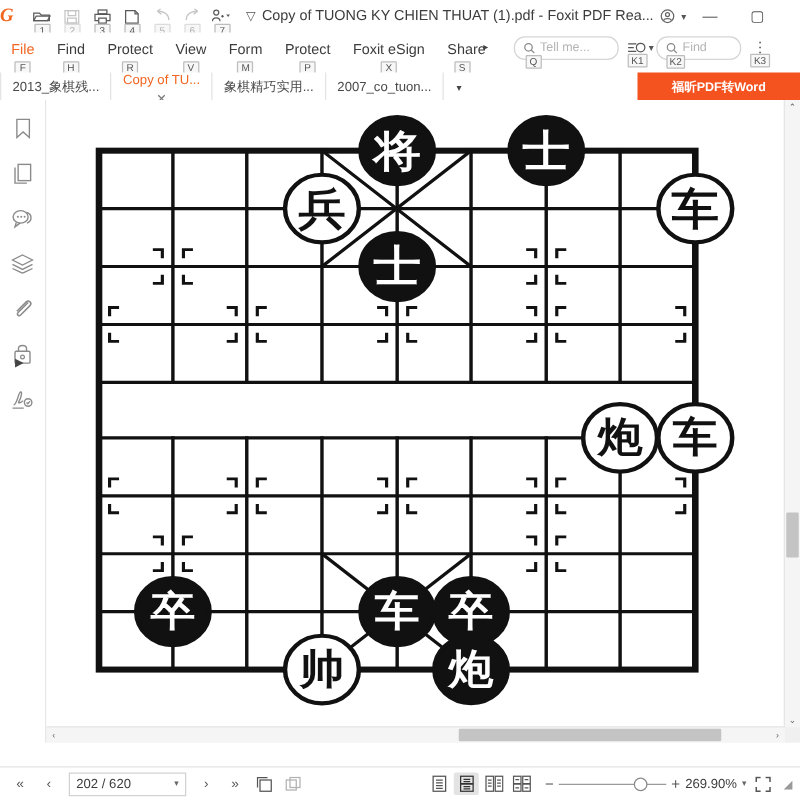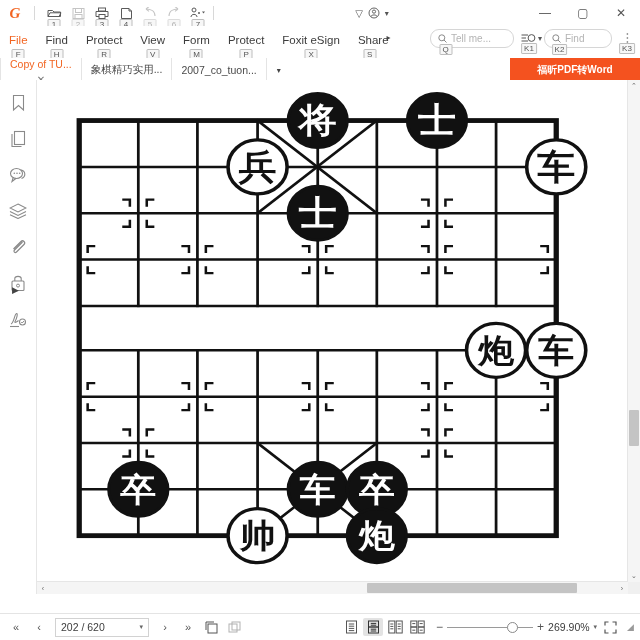--- a/index.html
+++ b/index.html
@@ -31,21 +31,21 @@
   }
   .win-btns{display:flex;align-items:center;}
   .win-btn{width:38px;height:26px;display:flex;align-items:center;justify-content:center;font-size:12px;color:#555;}
 
   
   .menubar{height:30px;display:flex;align-items:flex-start;background:#fff;position:relative;padding-top:2px;}
   .menu-item{position:relative;padding:0 9px;height:24px;display:flex;align-items:center;font-size:11.5px;color:#3c3c3c;white-space:nowrap;}
   .menu-item.active{color:#f26522;}
   .menu-item .kbd{bottom:-8px;}
   .menu-arrow{font-size:8px;color:#444;margin-left:-4px;padding-top:5px;}
-  .menu-right{margin-left:auto;display:flex;align-items:center;gap:2px;padding-right:0;}
+  .menu-right{margin-left:auto;display:flex;align-items:center;gap:2px;padding-right:19px;}
   .pillbox{
     display:flex;align-items:center;gap:4px;height:17px;border:1px solid #d6d6d6;border-radius:9px;
     padding:0 7px;font-size:10px;color:#b4b4b4;background:#fff;position:relative;
   }
   .pillbox.w1{width:68px}
   .pillbox.w2{width:52px}
   .icon-btn{position:relative;width:26px;height:20px;display:flex;align-items:center;justify-content:center;}
   .dots{font-size:12px;color:#555;letter-spacing:0;writing-mode:vertical-rl;line-height:5px;}
 
   
@@ -174,20 +174,21 @@
             <path d="M8 6 L10 6 M9 5 L9 7" stroke="#5a5a5a" stroke-width="1"></path>
             <path d="M12 4.5 L15 4.5 L13.5 6.5 Z" fill="#5a5a5a"></path>
           </svg>
         <span class="kbd">7</span>
       </div>
     </div>
     <div class="vsep"></div>
 
     <div class="doc-title">
       <span style="font-size:10px;color:#555">▽</span>
+      <span>Copy of TUONG KY CHIEN THUAT (1).pdf - Foxit PDF Rea...</span>
       <span style="display:inline-flex;align-items:center;gap:2px">
         <svg width="12" height="12" viewBox="0 0 12 12">
             <circle cx="6" cy="6" r="5" fill="none" stroke="#666" stroke-width="1"></circle>
             <circle cx="6" cy="4.6" r="1.6" fill="none" stroke="#666" stroke-width="1"></circle>
             <path d="M3 9.6 C3 7.4 9 7.4 9 9.6" fill="none" stroke="#666" stroke-width="1"></path>
           </svg>
       </span>
       <span style="font-size:8px;color:#555">▾</span>
     </div>
 
@@ -259,20 +260,23 @@
         <span class="kbd" style="bottom:-8px;left:22%">K2</span>
       </div>
       <div class="icon-btn">
         <span class="dots">···</span>
         <span class="kbd" style="bottom:-6px">K3</span>
       </div>
     </div>
   </div>
 
   <div class="tabbar">
+    <div class="tab">
+      <span>2013_象棋残...</span>
+    </div>
     <div class="tab active">
       <span>Copy of TU...</span>
       <span class="x">✕</span>
     </div>
     <div class="tab">
       <span>象棋精巧实用...</span>
     </div>
     <div class="tab">
       <span>2007_co_tuon...</span>
     </div>

